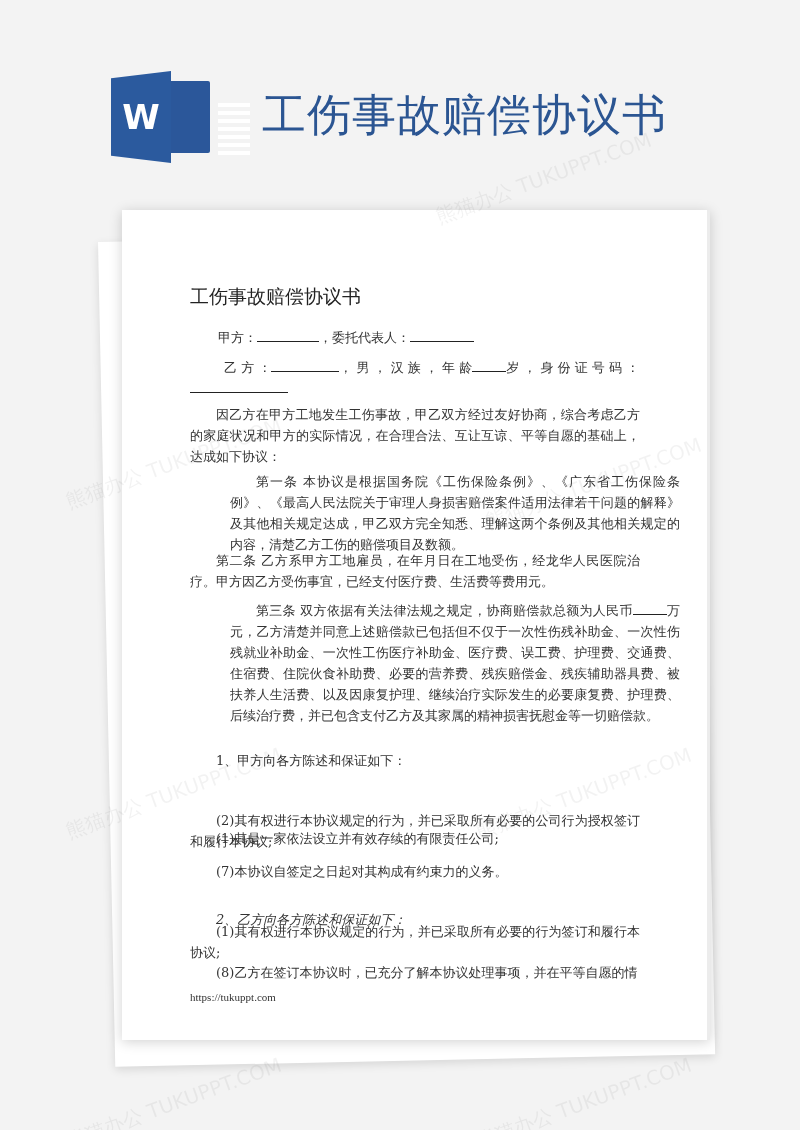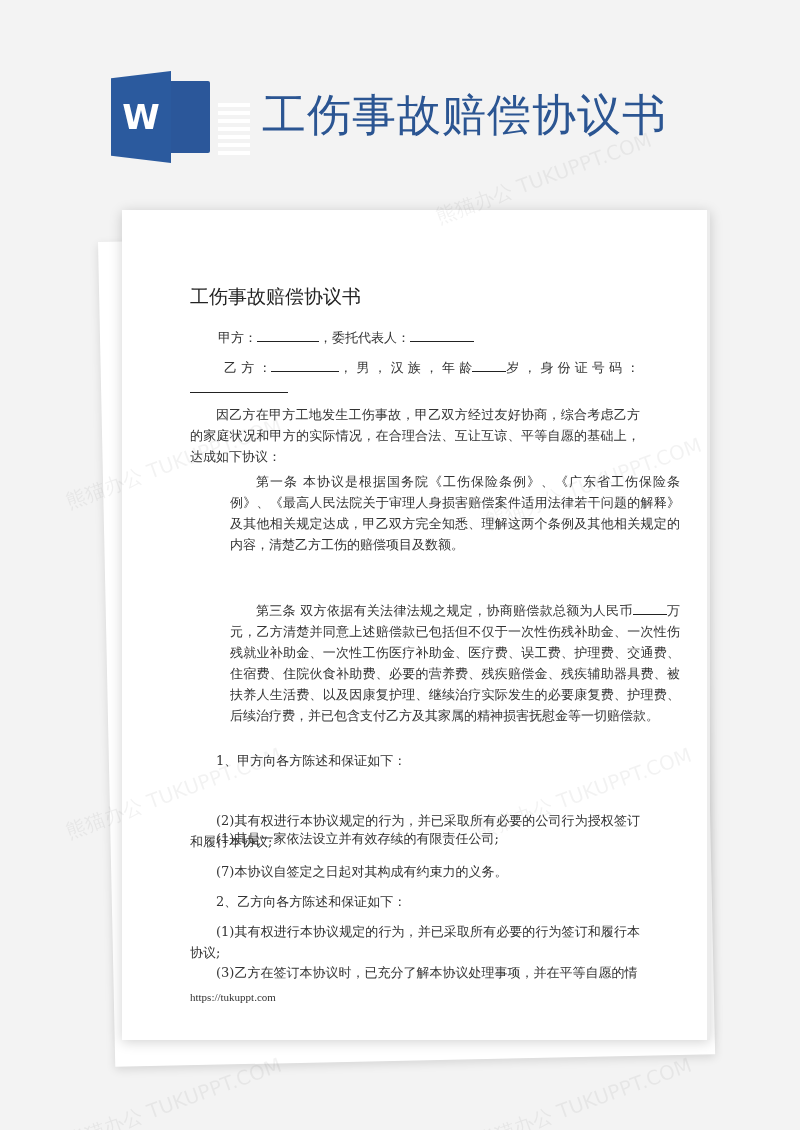--- a/index.html
+++ b/index.html
@@ -50,32 +50,33 @@
     <span>甲方：</span><span class="blank" style="width:62px;"></span><span>，委托代表人：</span><span class="blank" style="width:64px;"></span>
   </div>
 
   <div class="p" style="top:147px;">
     <span style="padding-left:34px;margin-top:28px;">乙 方 ：</span><span class="blank" style="width:68px;"></span><span>， 男 ， 汉 族 ， 年 龄</span><span class="blank" style="width:34px;"></span><span>岁 ， 身 份 证 号 码 ：</span><br>
     <span class="blank" style="width:98px;"></span>
   </div>
 
   <div class="p ind" style="top:194px;">因乙方在甲方工地发生工伤事故，甲乙双方经过友好协商，综合考虑乙方的家庭状况和甲方的实际情况，在合理合法、互让互谅、平等自愿的基础上，达成如下协议：</div>
   <div class="p ind" style="top:261px;margin-left:40px;">第一条 本协议是根据国务院《工伤保险条例》、《广东省工伤保险条例》、《最高人民法院关于审理人身损害赔偿案件适用法律若干问题的解释》及其他相关规定达成，甲乙双方完全知悉、理解这两个条例及其他相关规定的内容，清楚乙方工伤的赔偿项目及数额。</div>
+  <div class="p ind" style="top:340px;">第二条 乙方系甲方工地雇员，在年月日在工地受伤，经龙华人民医院治疗。甲方因乙方受伤事宜，已经支付医疗费、生活费等费用元。</div>
   <div class="p ind" style="top:390px;margin-left:40px;">
     <span>第三条 双方依据有关法律法规之规定，协商赔偿款总额为人民币</span><span class="blank" style="width:34px;"></span><span>万元，乙方清楚并同意上述赔偿款已包括但不仅于一次性伤残补助金、一次性伤残就业补助金、一次性工伤医疗补助金、医疗费、误工费、护理费、交通费、住宿费、住院伙食补助费、必要的营养费、残疾赔偿金、残疾辅助器具费、被扶养人生活费、以及因康复护理、继续治疗实际发生的必要康复费、护理费、后续治疗费，并已包含支付乙方及其家属的精神损害抚慰金等一切赔偿款。</span>
   </div>
 
   <div class="p ind" style="top:540px;">1、甲方向各方陈述和保证如下：</div>
   <div class="p ind" style="top:588px;margin-top:30px;">(1)其是一家依法设立并有效存续的有限责任公司;</div>
   <div class="p ind" style="top:600px;">(2)其有权进行本协议规定的行为，并已采取所有必要的公司行为授权签订和履行本协议;</div>
   <div class="p ind" style="top:651px;">(7)本协议自签定之日起对其构成有约束力的义务。</div>
 
-  <div class="p ind" style="top:681px;">2、乙方向各方陈述和保证如下：</div>
+  <div class="p ind" style="top:699px;font-style:italic;">2、乙方向各方陈述和保证如下：</div>
   <div class="p ind" style="top:711px;">(1)其有权进行本协议规定的行为，并已采取所有必要的行为签订和履行本协议;</div>
-  <div class="p ind" style="top:752px;white-space:nowrap;overflow:hidden;">(3)乙方在签订本协议时，已充分了解本协议处理事项，并在平等自愿的情</div>
+  <div class="p ind" style="top:752px;white-space:nowrap;overflow:hidden;">(8)乙方在签订本协议时，已充分了解本协议处理事项，并在平等自愿的情</div>
 
   <div class="footer-url">https://tukuppt.com</div>
 </div>
 
 <div class="wm" style="left:430px;top:165px;">熊猫办公 TUKUPPT.COM</div>
 <div class="wm" style="left:60px;top:450px;">熊猫办公 TUKUPPT.COM</div>
 <div class="wm" style="left:480px;top:470px;">熊猫办公 TUKUPPT.COM</div>
 <div class="wm" style="left:60px;top:780px;">熊猫办公 TUKUPPT.COM</div>
 <div class="wm" style="left:470px;top:780px;">熊猫办公 TUKUPPT.COM</div>
 <div class="wm" style="left:60px;top:1090px;">熊猫办公 TUKUPPT.COM</div>

